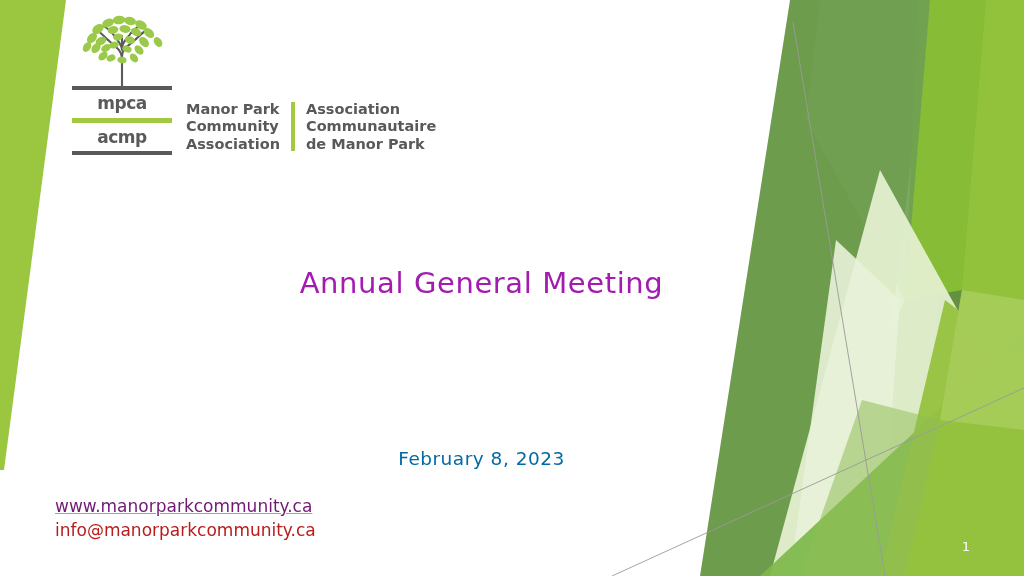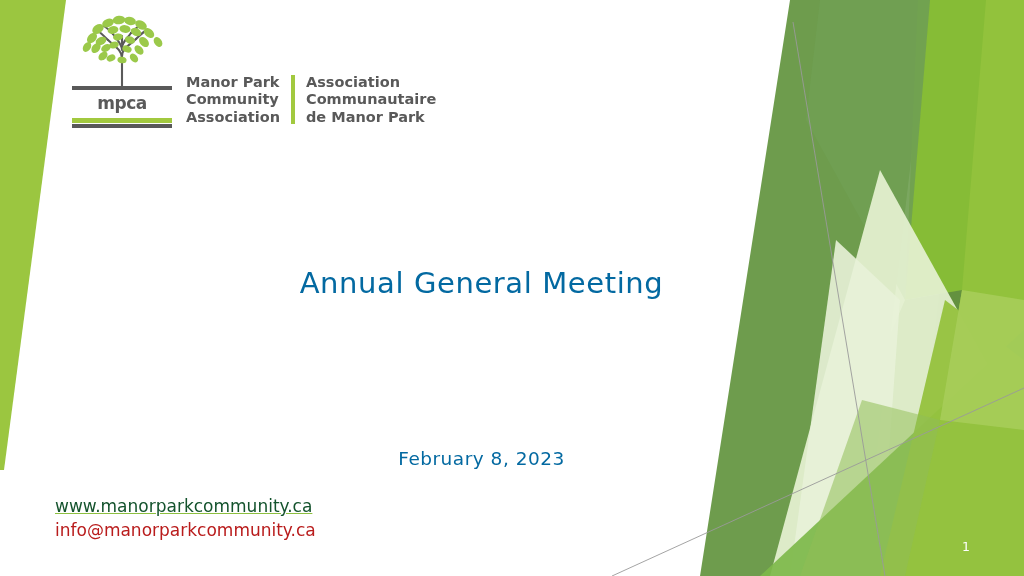--- a/index.html
+++ b/index.html
@@ -99,21 +99,21 @@
   
   #slide-title {
     position: absolute;
     left: 0;
     top: 266px;
     width: 963px;
     text-align: center;
     font-family: "DejaVu Sans", sans-serif;
     font-size: 29px;
     letter-spacing: 0.6px;
-    color: #0369a1;
+    color: #a21caf;
     white-space: nowrap;
   }
 
   #slide-date {
     position: absolute;
     left: 0;
     top: 448px;
     width: 963px;
     text-align: center;
     font-family: "DejaVu Sans", sans-serif;
@@ -125,21 +125,21 @@
   #contact-block {
     position: absolute;
     left: 55px;
     top: 494px;
     font-family: "DejaVu Sans", sans-serif;
     font-size: 17px;
     line-height: 24px;
     color: #5F5F5F;
   }
   #contact-website {
-    color: #14532d;
+    color: #701a75;
     text-decoration: underline;
     text-decoration-color: #8CBF3F;
     display: block;
     cursor: pointer;
   }
   #contact-email {
     color: #b91c1c;
     display: block;
   }
 
@@ -231,20 +231,21 @@
           <ellipse cx="50" cy="46" rx="4.6" ry="3.2" transform="rotate(10 50 46)"></ellipse>
           <ellipse cx="86" cy="28" rx="5.4" ry="3.7" transform="rotate(54 86 28)"></ellipse>
           <ellipse cx="15" cy="33" rx="5.4" ry="3.7" transform="rotate(-58 15 33)"></ellipse>
         </g>
       </svg>
 
       <div class="wordmark">
         <div class="wm-rule-dark"></div>
         <div class="wm-text">mpca</div>
         <div class="wm-rule-green"></div>
+        <div class="wm-text">acmp</div>
         <div class="wm-rule-dark"></div>
       </div>
     </div>
 
     <div id="logo-names">
       <div class="name-col">
         <div>Manor Park</div>
         <div>Community</div>
         <div>Association</div>
       </div>

